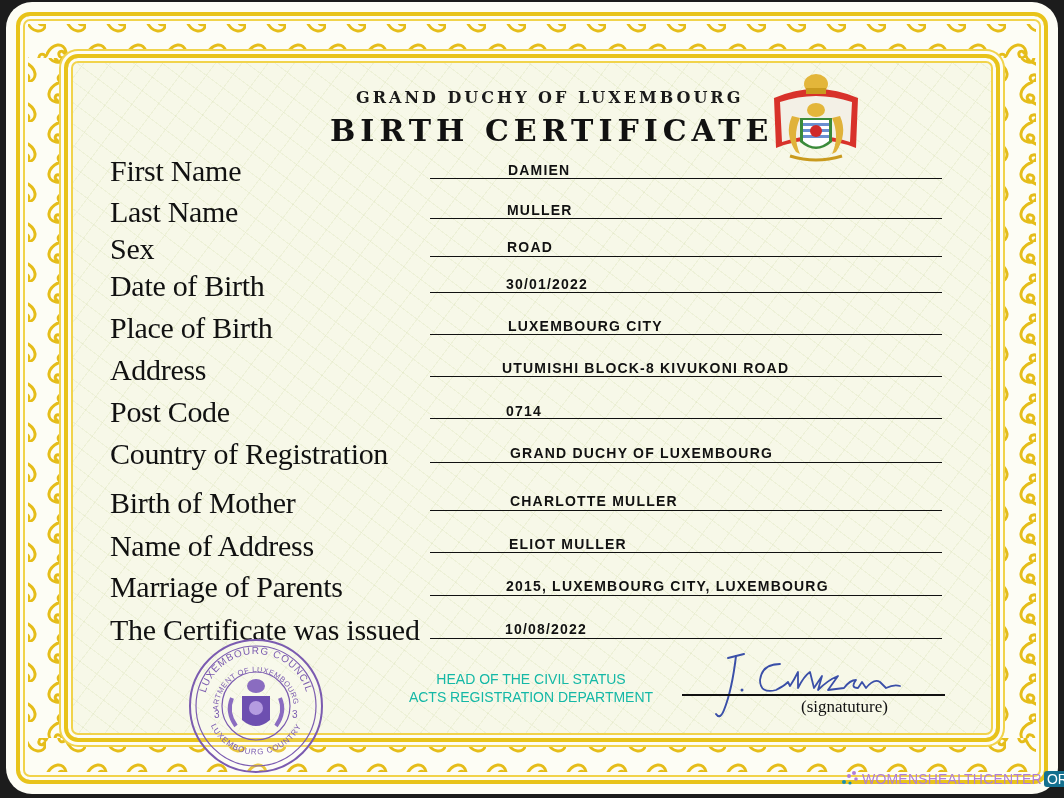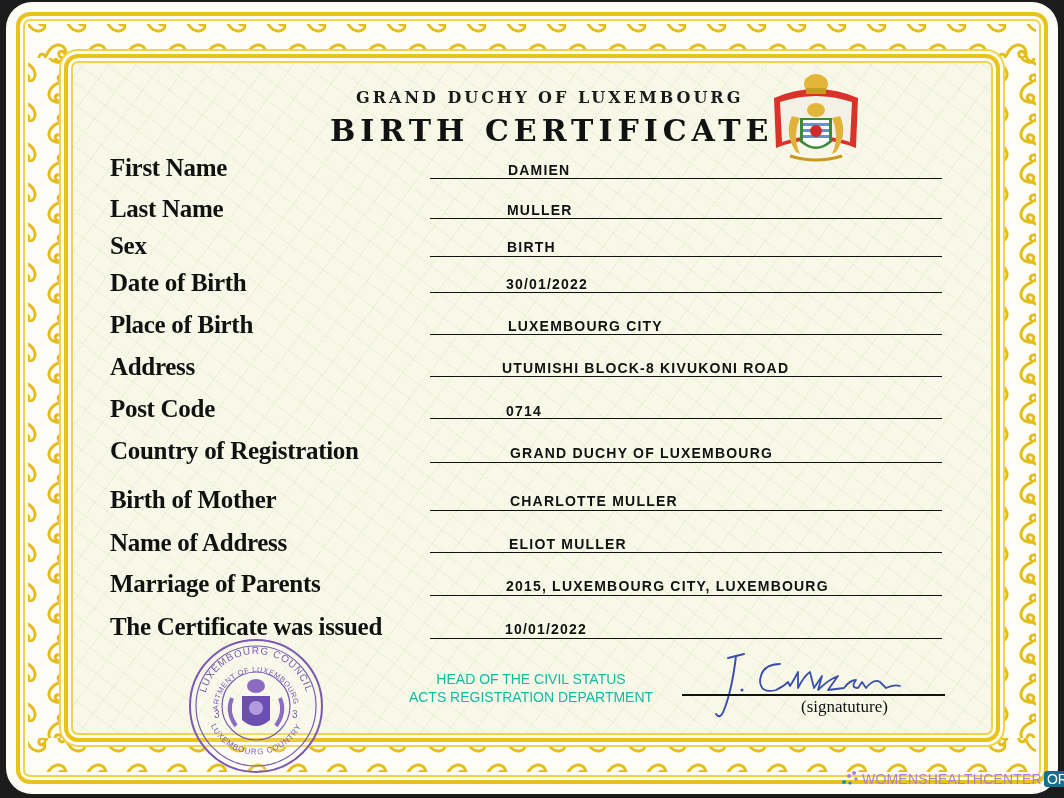--- a/index.html
+++ b/index.html
@@ -11,21 +11,21 @@
   .inner-frame { position:absolute; left:58px; top:52px; right:58px; bottom:52px; border:4px solid #e8c31a; border-radius:14px;
     box-shadow: inset 0 0 0 3px #fdfdf5, inset 0 0 0 5px #f1d34b, 0 0 0 3px #fdfdf5, 0 0 0 5px #f1d34b; 
     background:
       repeating-linear-gradient(37deg, rgba(210,220,170,0.25) 0 1px, transparent 1px 17px),
       repeating-linear-gradient(-53deg, rgba(210,220,170,0.25) 0 1px, transparent 1px 21px),
       #f7f8e8; }
   svg.scrolls { position:absolute; left:0; top:0; }
   .header-sub { position:absolute; left:356px; top:88px; font-family:"DejaVu Serif", serif; font-weight:bold; font-size:16px; letter-spacing:3px; color:#1a1a1a; }
   .header-title { position:absolute; left:330px; top:113px; font-family:"DejaVu Serif", serif; font-weight:bold; font-size:30px; letter-spacing:5px; color:#111; }
   .crest { position:absolute; left:770px; top:72px; width:92px; height:96px; }
-  .label { position:absolute; left:110px; font-family:"Liberation Serif", serif; font-weight:bold; font-size:25px; color:#111; white-space:nowrap; letter-spacing:-0.3px; }
+  .label { position:absolute; left:110px; font-family:"Liberation Serif", serif; font-weight:normal; font-size:30px; color:#111; white-space:nowrap; letter-spacing:-0.3px; }
   .line { position:absolute; left:430px; width:512px; height:0; border-top:1.5px solid #111; }
   .value { position:absolute; font-family:"Liberation Sans", sans-serif; font-weight:bold; font-size:14px; letter-spacing:1.2px; color:#111; white-space:nowrap;padding-left:8px; }
   .dept { position:absolute; left:400px; top:670px; width:262px; text-align:center; font-family:"Liberation Sans", sans-serif; font-size:14px; line-height:18px; color:#14b8a6; }
   .sig-line { position:absolute; left:682px; top:694px; width:263px; border-top:2px solid #111; }
   .sig-caption { position:absolute; left:755px; top:697px; font-family:"Liberation Serif", serif; font-size:17px; color:#111;margin-left:46px; }
   .signature { position:absolute; left:710px; top:650px; width:200px; height:72px; }
   .seal { position:absolute; left:186px; top:636px; width:140px; height:140px; }
   .watermark { position:absolute; left:840px; top:768px; height:22px; display:flex; align-items:center; font-family:"Liberation Sans", sans-serif; font-size:14px; }
   .wm-text { color:#b07ed8; letter-spacing:0.2px; }
   .wm-org { background:#14708f; color:#fff; border-radius:3px; padding:0 3px; margin-left:2px; font-size:14px; }
@@ -81,21 +81,21 @@
   <div class="value" style="left:500px;top:162px">DAMIEN</div>
 </div>
 <div>
   <div class="label" style="top:195px">Last Name</div>
   <div class="line" style="top:218px"></div>
   <div class="value" style="left:499px;top:202px">MULLER</div>
 </div>
 <div>
   <div class="label" style="top:232px">Sex</div>
   <div class="line" style="top:256px"></div>
-  <div class="value" style="left:499px;top:239px">BIRTH</div>
+  <div class="value" style="left:499px;top:239px">ROAD</div>
 </div>
 <div>
   <div class="label" style="top:269px">Date of Birth</div>
   <div class="line" style="top:292px"></div>
   <div class="value" style="left:498px;top:276px">30/01/2022</div>
 </div>
 <div>
   <div class="label" style="top:311px">Place of Birth</div>
   <div class="line" style="top:334px"></div>
   <div class="value" style="left:500px;top:318px">LUXEMBOURG CITY</div>
@@ -126,21 +126,21 @@
   <div class="value" style="left:501px;top:536px">ELIOT MULLER</div>
 </div>
 <div>
   <div class="label" style="top:570px">Marriage of Parents</div>
   <div class="line" style="top:595px"></div>
   <div class="value" style="left:498px;top:578px">2015, LUXEMBOURG CITY, LUXEMBOURG</div>
 </div>
 <div>
   <div class="label" style="top:613px">The Certificate was issued</div>
   <div class="line" style="top:638px"></div>
-  <div class="value" style="left:497px;top:621px">10/01/2022</div>
+  <div class="value" style="left:497px;top:621px">10/08/2022</div>
 </div>
 
 <svg class="seal" viewBox="0 0 140 140">
   <defs>
     <path id="sealTop" d="M 18 70 A 52 52 0 0 1 122 70"></path>
     <path id="sealInner" d="M 32 74 A 38 38 0 0 1 108 74"></path>
     <path id="sealBottom" d="M 24 88 A 50 50 0 0 0 116 88"></path>
   </defs>
   <circle cx="70" cy="70" r="66" fill="rgba(255,255,255,0.15)" stroke="#7b5bb0" stroke-width="2"></circle>
   <circle cx="70" cy="70" r="60" fill="none" stroke="#7b5bb0" stroke-width="1.2"></circle>

